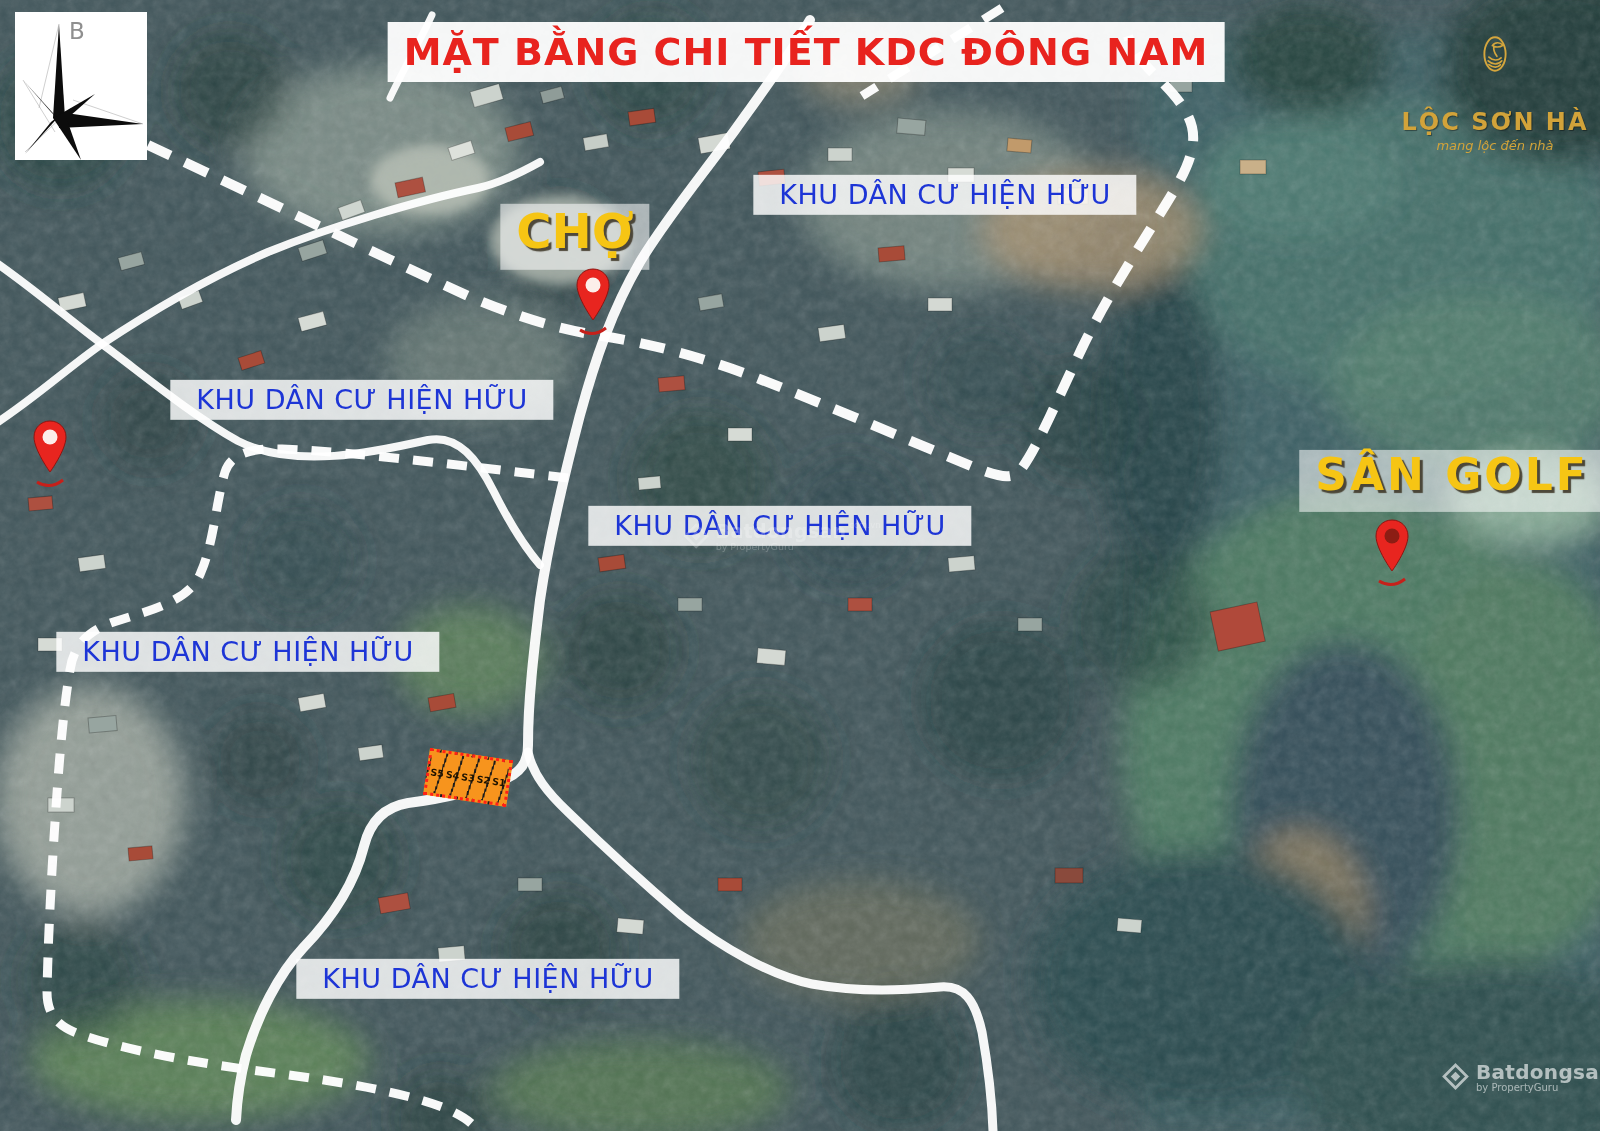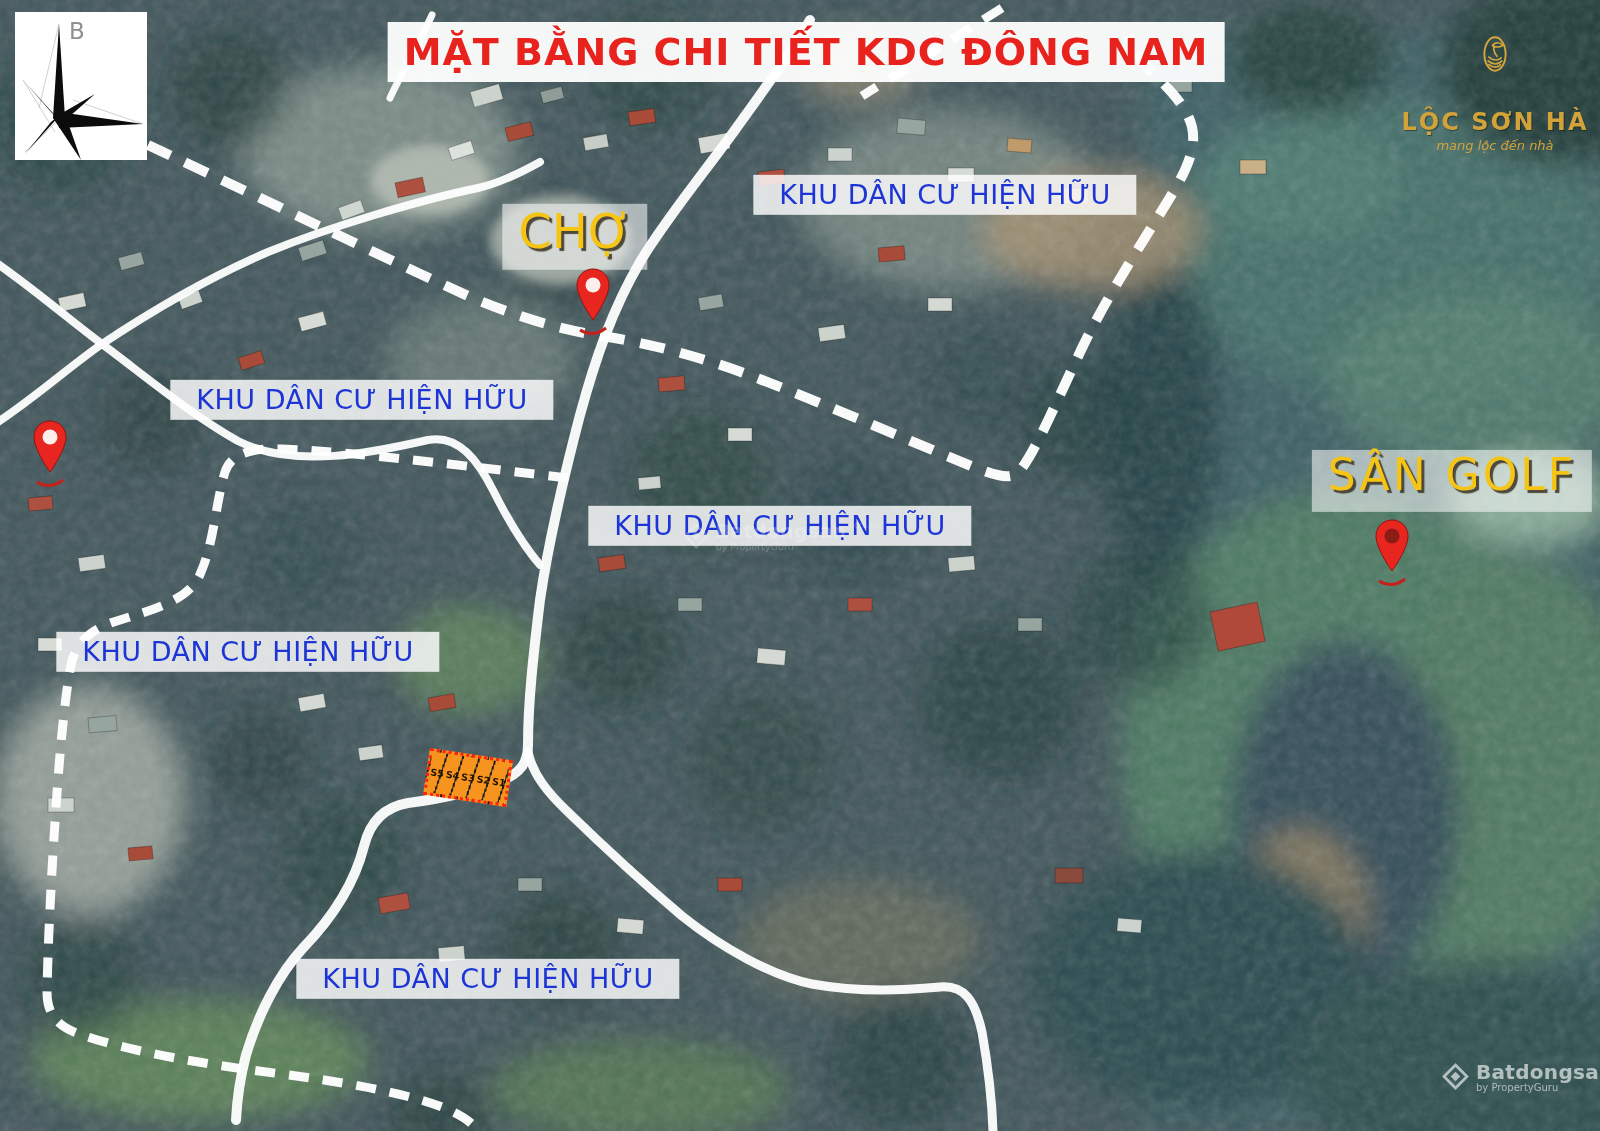--- a/index.html
+++ b/index.html
@@ -13,21 +13,21 @@
   }
   .stage svg.bg{position:absolute;left:0;top:0;z-index:0;display:block;}
   
   .banner{position:absolute;transform:translate(-50%,-50%);white-space:nowrap;z-index:30;line-height:1.05;}
   .banner.blue{
     background:rgba(255,255,255,.82);color:var(--label-blue,#1d35d6);
     font-size:27px;font-weight:400;letter-spacing:.5px;padding:6px 26px;
   }
   .banner.yellow{
     background:rgba(255,255,255,.55);color:var(--label-yellow,#f6c514);
-    font-weight:400;text-shadow:3px 3px 1px rgba(66,60,44,.92);padding:2px 16px 14px;
+    font-weight:700;text-shadow:3px 3px 1px rgba(66,60,44,.92);padding:2px 16px 14px;
   }
   .title-banner{
     position:absolute;left:806px;top:52px;transform:translate(-50%,-50%);
     background:rgba(255,255,255,.95);color:var(--title-red,#e8231e);
     font-size:38px;font-weight:800;letter-spacing:1px;white-space:nowrap;
     padding:8px 16px;z-index:40;
   }
   #label-cho{font-size:48px;}
   #label-yte{font-size:44px;}
   #label-golf{font-size:44px;letter-spacing:3px;}

